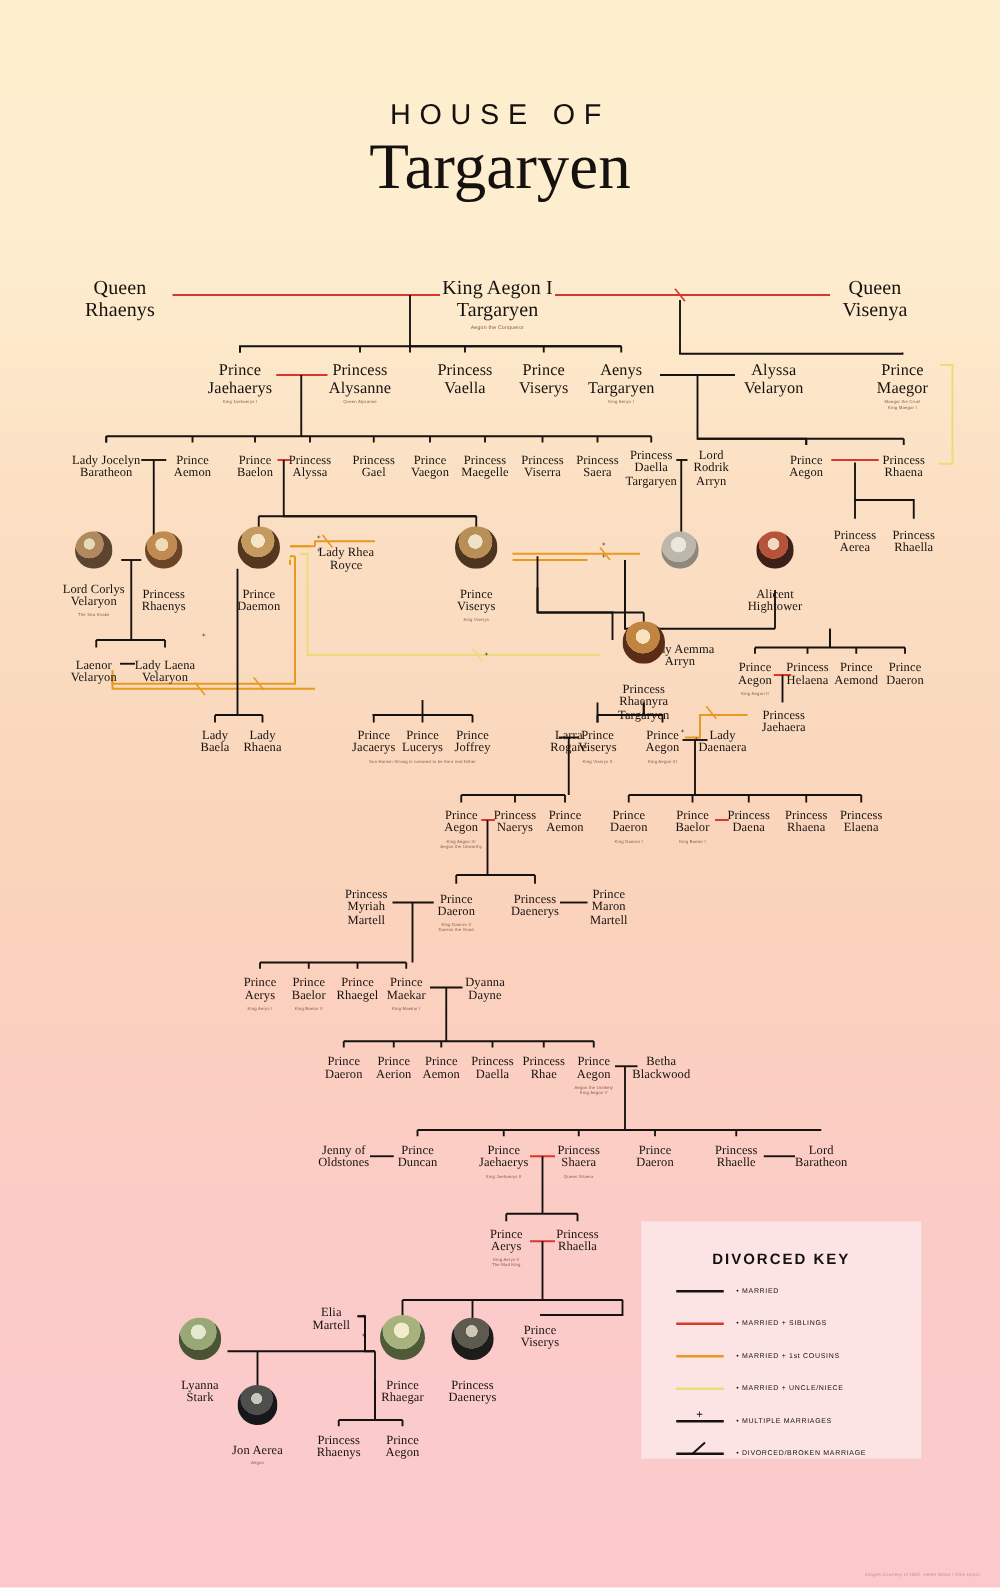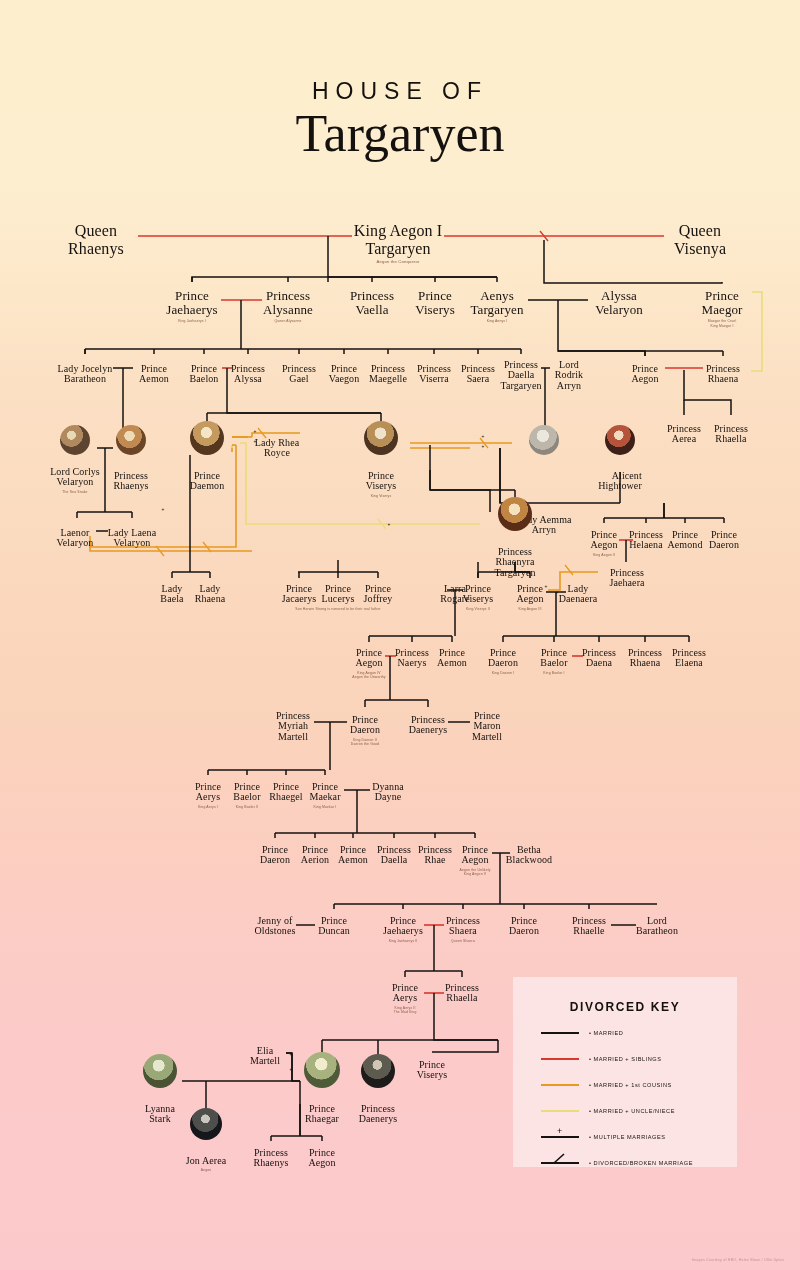--- a/index.html
+++ b/index.html
@@ -455,21 +455,21 @@
       </div>
       <div class="port" style="left: 544px; top: 440px; width: 30px; height: 30px;">
         <div class="ph" style="background: radial-gradient(circle at 46% 36%, rgb(236, 231, 221) 0px, rgb(236, 231, 221) 24%, rgb(189, 182, 170) 25%, rgb(189, 182, 170) 55%, rgb(141, 135, 125) 56%, rgb(141, 135, 125) 100%);"></div>
       </div>
       <div class="p" style="left: 544px; top: 471px; margin-top: 44px;">
         <div class="nm sm">Lady Aemma<br>Arryn</div>
       </div>
       <div class="port" style="left: 620px; top: 440px; width: 30px; height: 30px;">
         <div class="ph" style="background: radial-gradient(circle at 46% 34%, rgb(242, 217, 192) 0px, rgb(242, 217, 192) 18%, rgb(181, 84, 58) 19%, rgb(181, 84, 58) 46%, rgb(61, 32, 24) 47%, rgb(61, 32, 24) 100%);"></div>
       </div>
-      <div class="p" style="left: 620px; top: 471px; text-align: right;">
+      <div class="p" style="left: 620px; top: 471px;">
         <div class="nm sm">Alicent<br>Hightower</div>
       </div>
       <div class="p" style="left: 75px; top: 528px;">
         <div class="nm sm">Laenor<br>Velaryon</div>
       </div>
       <div class="p" style="left: 132px; top: 528px;">
         <div class="nm sm">Lady Laena<br>Velaryon</div>
       </div>
       <div class="port" style="left: 515px; top: 514px; width: 34px; height: 34px;">
         <div class="ph" style="background: radial-gradient(circle at 48% 36%, rgb(246, 227, 189) 0px, rgb(246, 227, 189) 20%, rgb(192, 133, 66) 21%, rgb(192, 133, 66) 48%, rgb(90, 45, 24) 49%, rgb(90, 45, 24) 100%);"></div>

